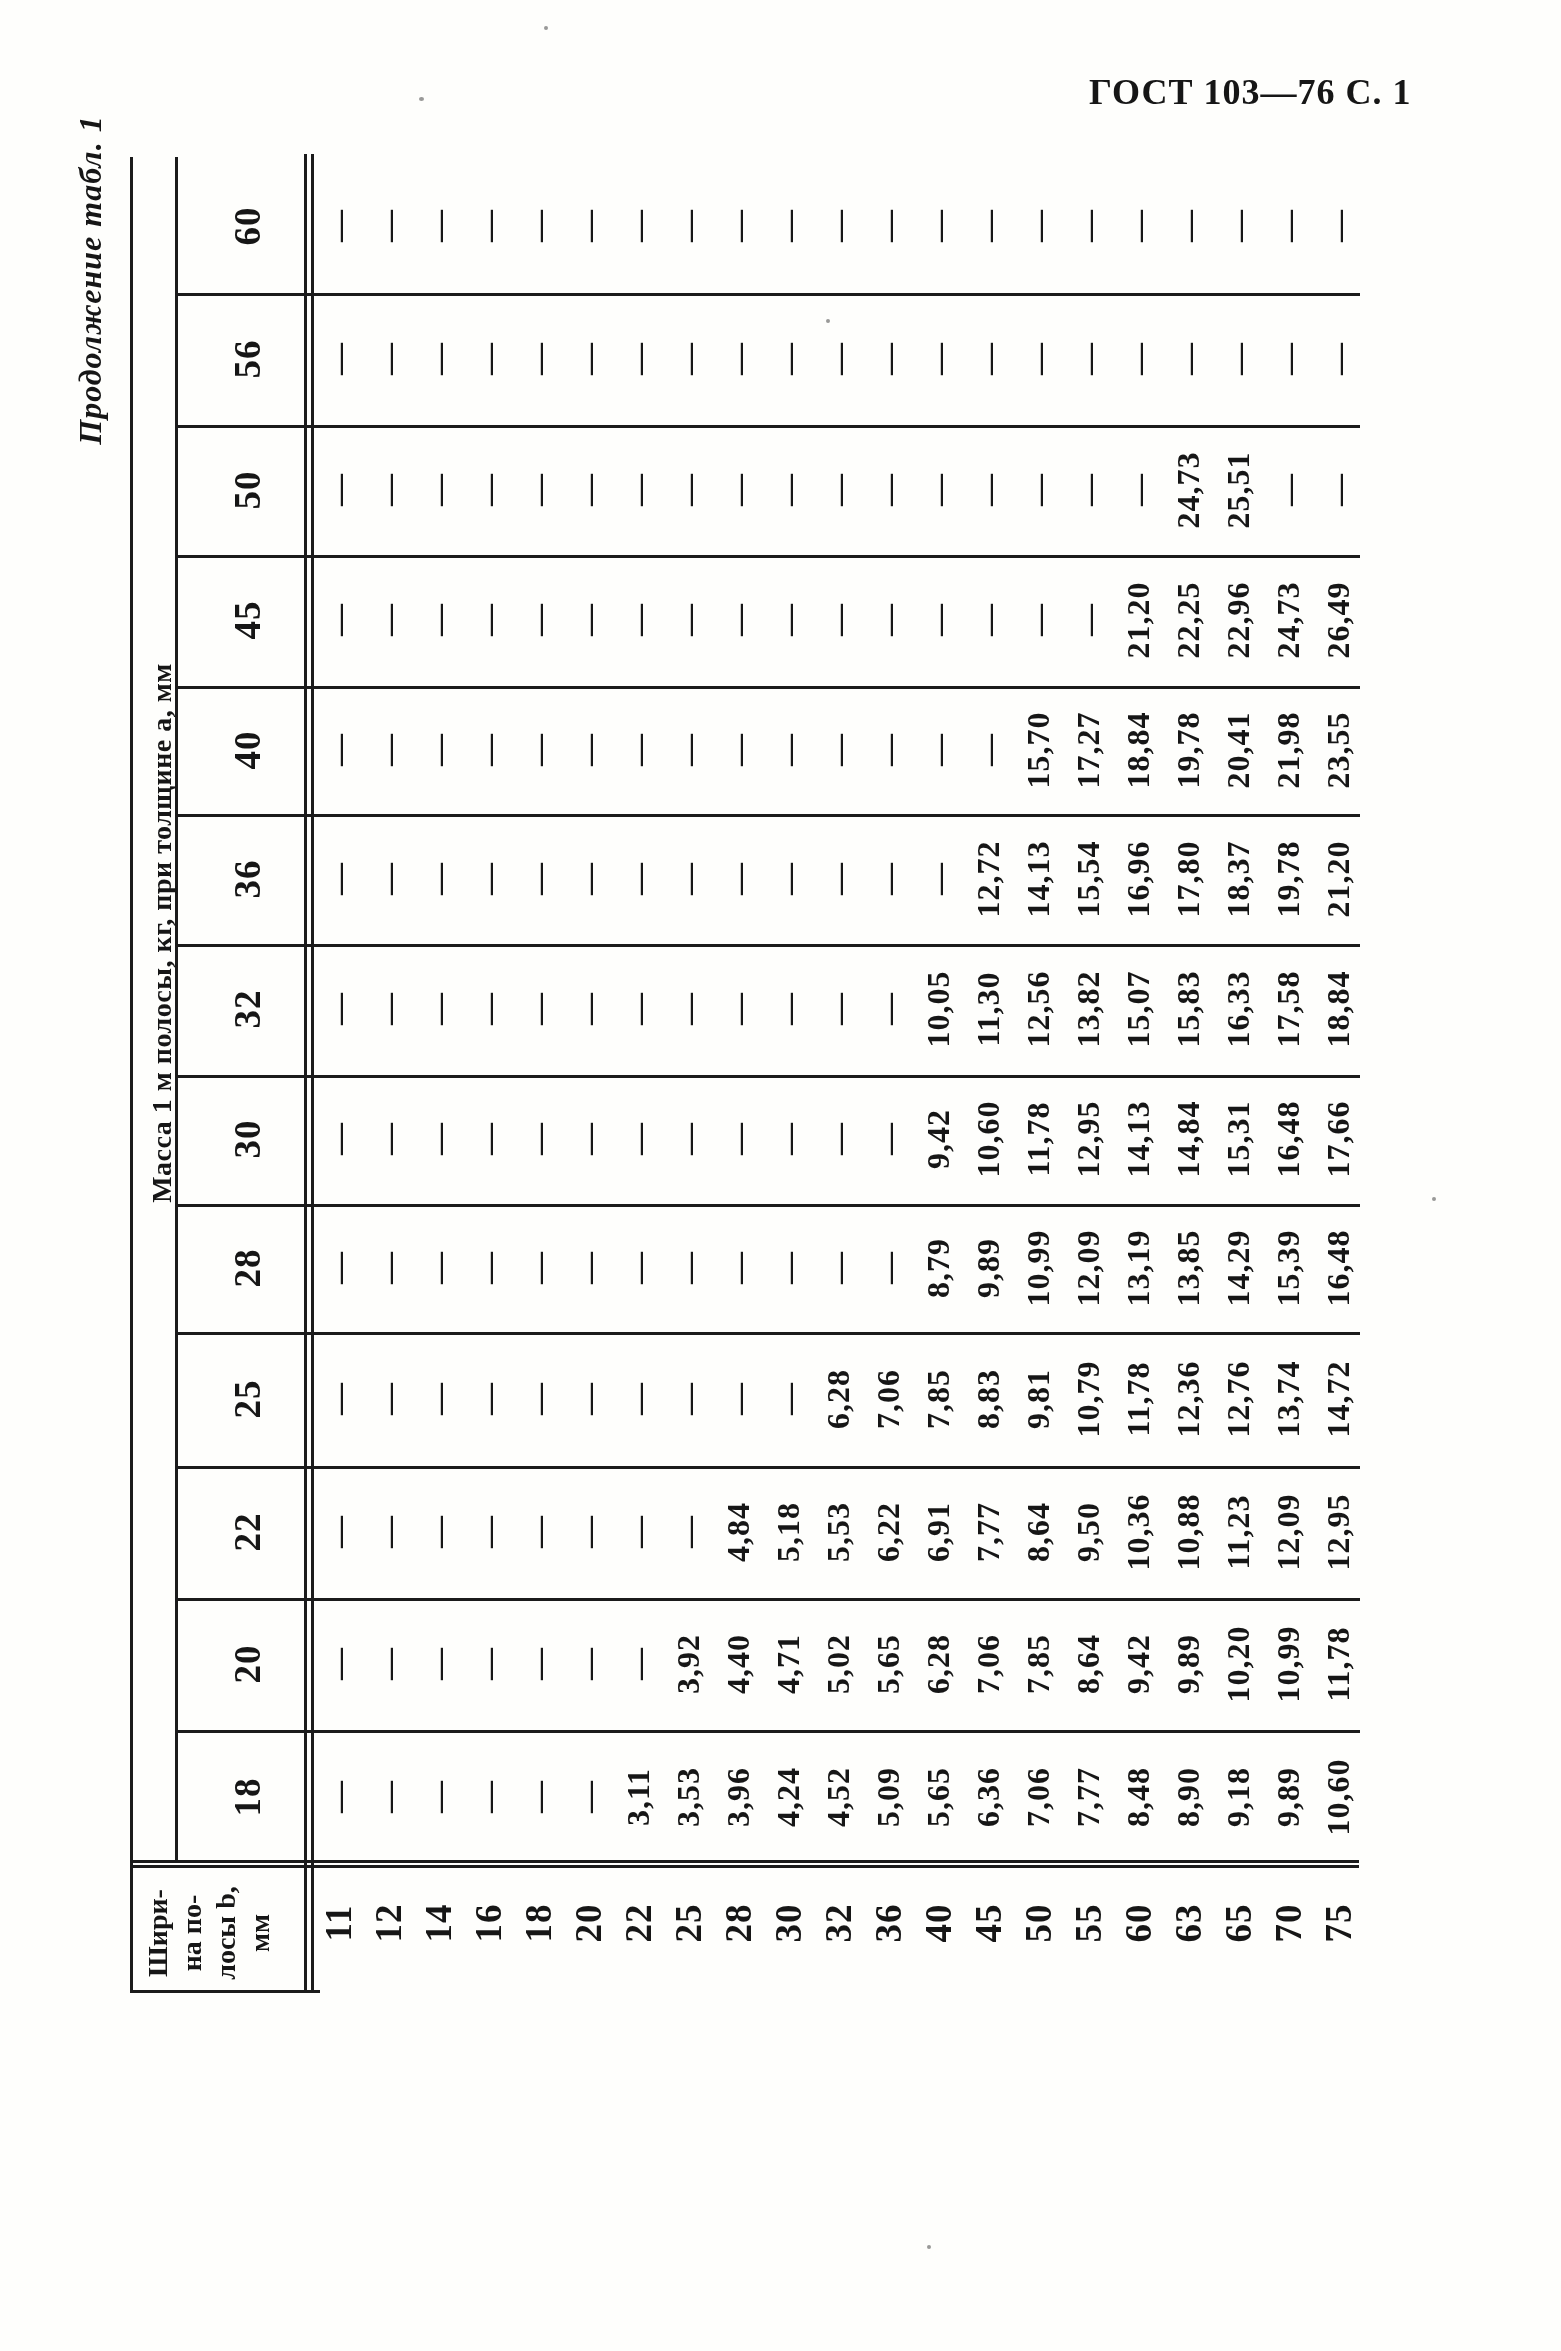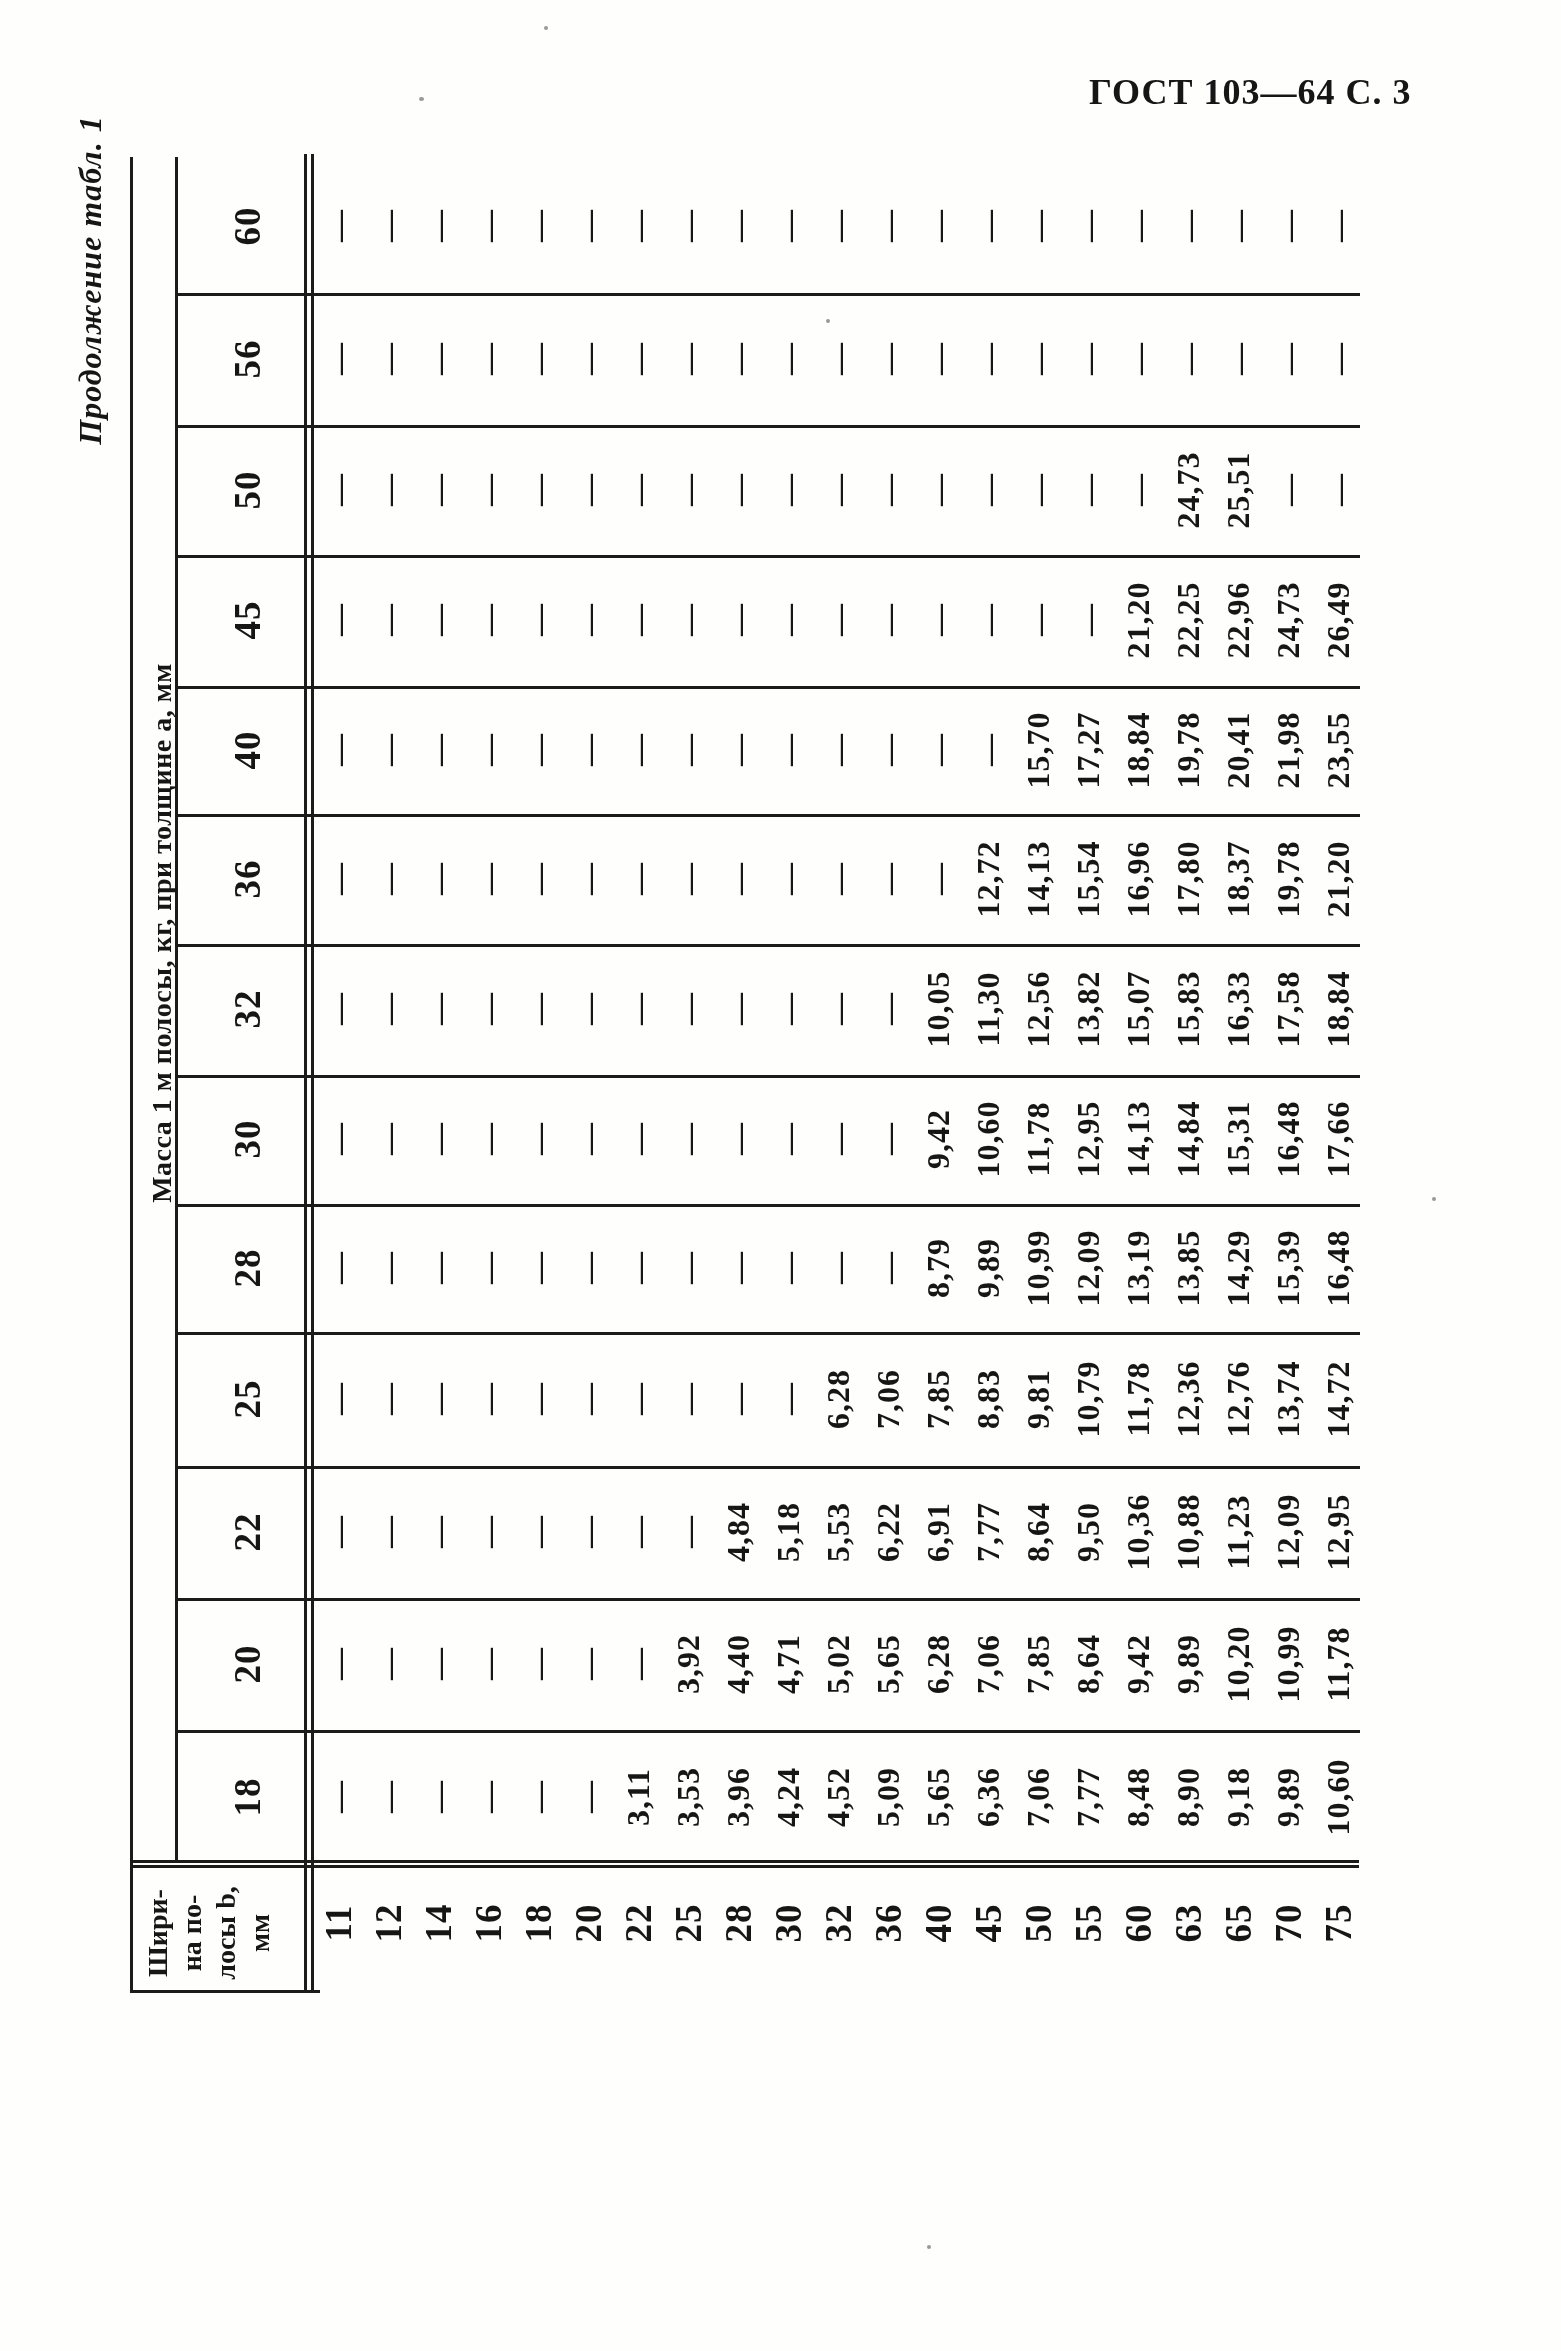--- a/index.html
+++ b/index.html
@@ -29,21 +29,21 @@
   }
   .corner .ln { display:block; }
   .line { position:absolute; background:#1b1b1b; }
   .speck { position:absolute; background:#555; border-radius:50%; opacity:.6; }
 </style>
 </head>
 <body>
 
 <div class="page">
 
-  <div class="doc-header">ГОСТ 103—64 С. 3</div>
+  <div class="doc-header">ГОСТ 103—76 С. 1</div>
 
   <div class="rot caption" style="left:90px; top:280px;">Продолжение табл. 1</div>
 
   <div class="line" style="left:130px; top:157px;  width:2.9px;    height:1836px;"></div>
   <div class="line" style="left:175px; top:157px;  width:2.9px;    height:1706px;"></div>
   <div class="line" style="left:304px; top:154px;  width:2.9px;    height:1839px;"></div>
   <div class="line" style="left:311px; top:154px;  width:2.9px;    height:1839px;"></div>
   <div class="line" style="left:130px; top:1860px; width:1229px; height:2.9px;"></div>
   <div class="line" style="left:130px; top:1865px; width:1229px; height:2.9px;"></div>
   <div class="line" style="left:130px; top:1990px; width:190px;  height:2.9px;"></div>

